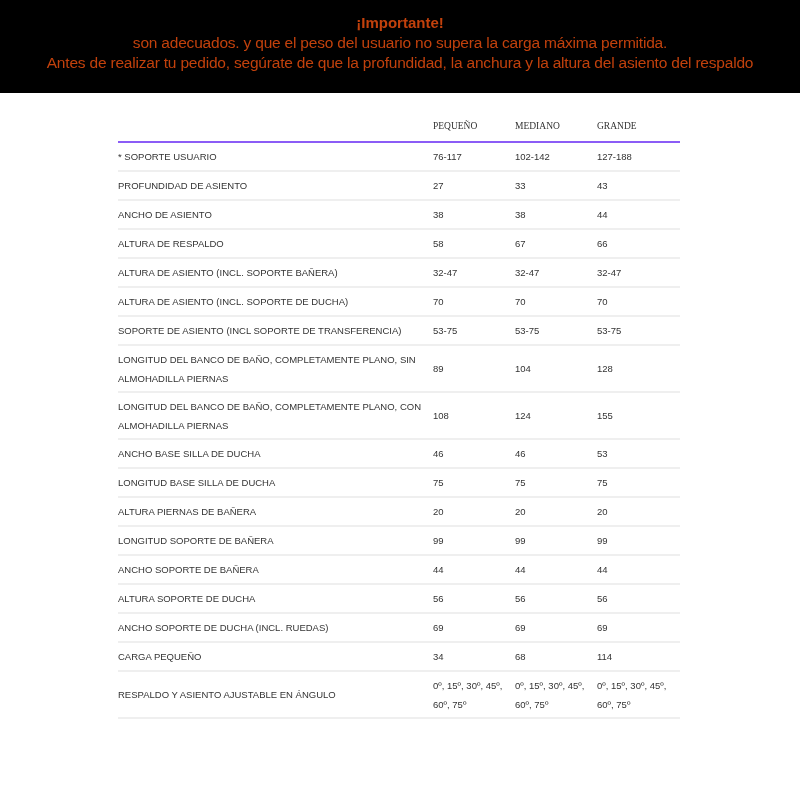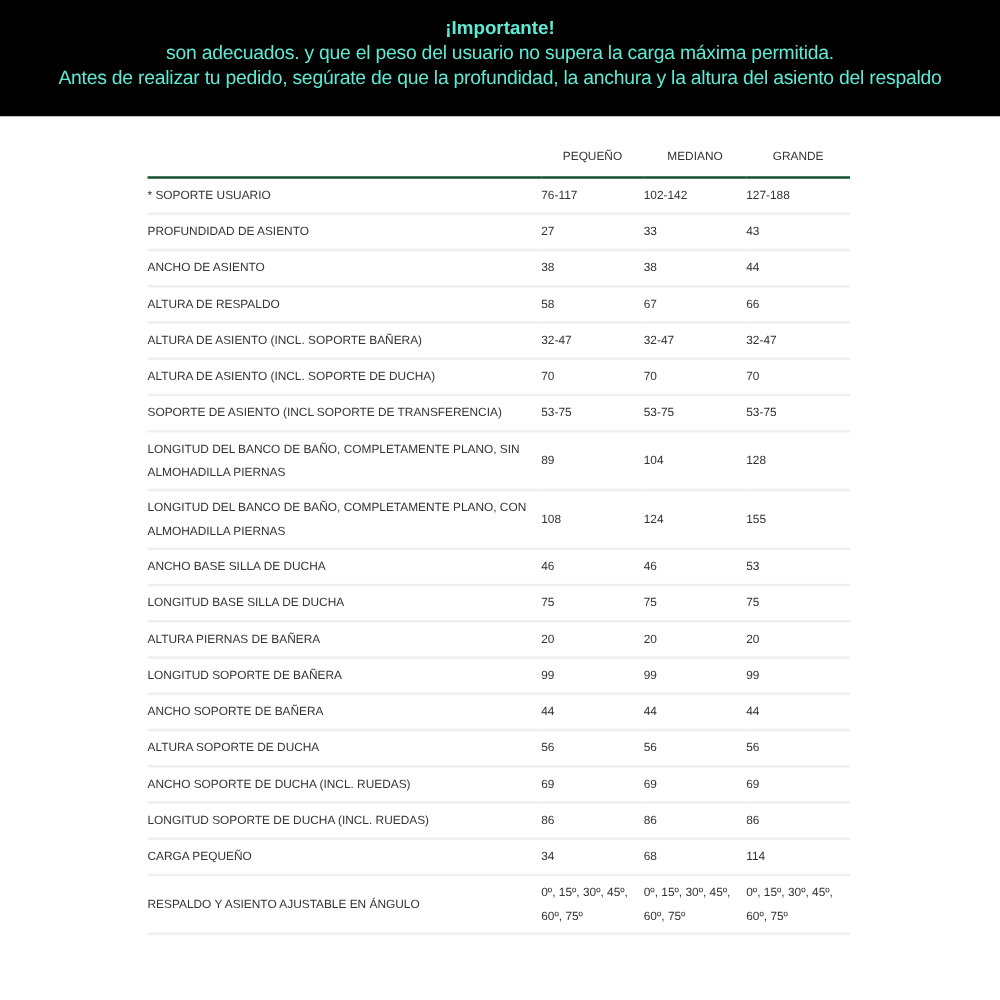--- a/index.html
+++ b/index.html
@@ -7,21 +7,21 @@
       padding: 0;
       width: 800px;
       height: 800px;
       background: #ffffff;
       overflow: hidden;
     }
     .banner {
       width: 800px;
       height: 93px;
       background: #000000;
-      color: #5eead4;
+      color: #c2410c;
       text-align: center;
       font-family: "Liberation Sans", sans-serif;
       box-sizing: border-box;
       padding-top: 13px;
     }
     .banner-title {
       font-size: 15px;
       font-weight: bold;
       line-height: 20px;
     }
@@ -35,25 +35,26 @@
       left: 118px;
       top: 110px;
       width: 562px;
       border-collapse: collapse;
       font-family: "Liberation Sans", sans-serif;
       font-size: 9.5px;
       color: #333333;
     }
     .spec-table th {
       font-weight: normal;
-      text-align: center;
+      text-align: left;
       height: 31px;
       padding: 0;
-      border-bottom: 2px solid #14532d;
+      border-bottom: 2px solid #8b5cf6;
       vertical-align: middle;
+      font-family: Liberation Serif, serif;
     }
     .spec-table td {
       padding: 0;
       height: 27px;
       border-bottom: 2px solid #efefef;
       vertical-align: middle;
     }
     .spec-table tr.tall td { height: 45px; line-height: 19px; }
     .col-label { width: 315px; }
     .col-s { width: 82px; }
@@ -177,26 +178,20 @@
       <td>56</td>
       <td>56</td>
     </tr>
     <tr>
       <td class="label-cell">ANCHO SOPORTE DE DUCHA (INCL. RUEDAS)</td>
       <td>69</td>
       <td>69</td>
       <td>69</td>
     </tr>
     <tr>
-      <td class="label-cell">LONGITUD SOPORTE DE DUCHA (INCL. RUEDAS)</td>
-      <td>86</td>
-      <td>86</td>
-      <td>86</td>
-    </tr>
-    <tr>
       <td class="label-cell">CARGA PEQUEÑO</td>
       <td>34</td>
       <td>68</td>
       <td>114</td>
     </tr>
     <tr class="tall">
       <td class="label-cell">RESPALDO Y ASIENTO AJUSTABLE EN ÁNGULO</td>
       <td class="val-cell">0º, 15º, 30º, 45º, 60º, 75º</td>
       <td class="val-cell">0º, 15º, 30º, 45º, 60º, 75º</td>
       <td class="val-cell">0º, 15º, 30º, 45º, 60º, 75º</td>

